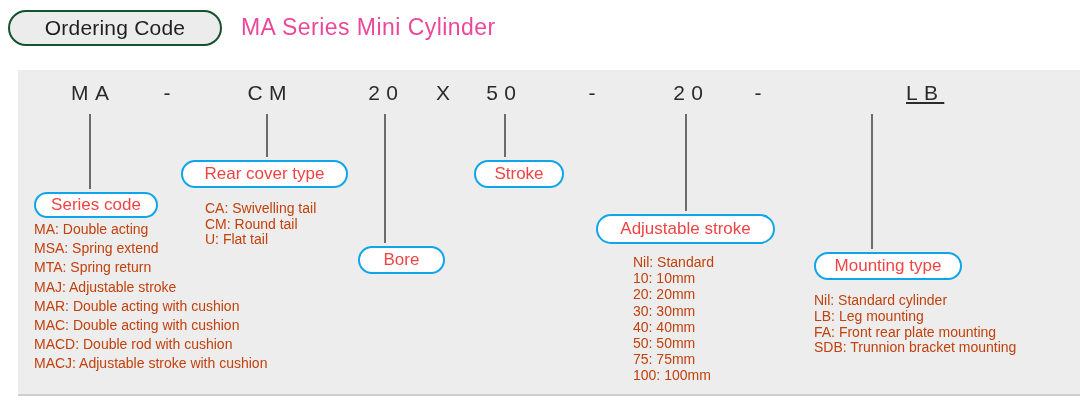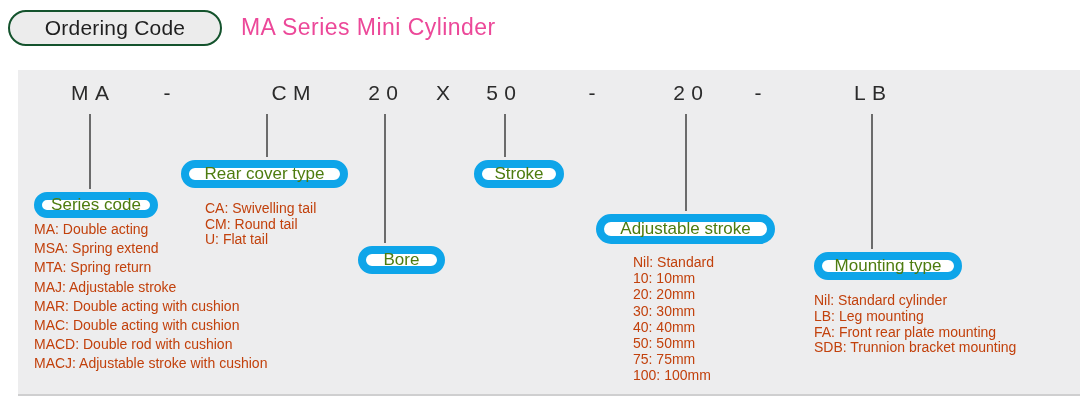--- a/index.html
+++ b/index.html
@@ -57,24 +57,24 @@
   .vline {
     position: absolute;
     width: 2px;
     background: #6b6b6b;
   }
 
   
   .pill {
     position: absolute;
     background: #ffffff;
-    border: 8px solid #0ea5e9;
+    border: 2px solid #0ea5e9;
     border-radius: 15px;
     display: flex; align-items: center; justify-content: center;
-    font-size: 17px; color: #4d7c0f;
+    font-size: 17px; color: #ef4444;
     white-space: nowrap;
   }
 
   
   .list { position: absolute; color: #c2410c; font-size: 14px; white-space: nowrap; }
   .list .li { display: block; }
   .list-series    { left: 16px;  top: 150px; } .list-series .li    { line-height: 19.2px; }
   .list-rearcover { left: 187px; top: 131px; } .list-rearcover .li { line-height: 15.5px; }
   .list-adjust    { left: 615px; top: 184px; } .list-adjust .li    { line-height: 16.2px; }
   .list-mount     { left: 796px; top: 223px; } .list-mount .li     { line-height: 15.8px; }
@@ -91,28 +91,28 @@
   .line-ma     { left: 71px;  top: 44px; height: 75px; }
   .line-cm     { left: 248px; top: 44px; height: 43px; }
   .line-bore   { left: 366px; top: 44px; height: 129px; }
   .line-stroke { left: 486px; top: 44px; height: 43px; }
   .line-adjust { left: 667px; top: 44px; height: 97px; }
   .line-lb     { left: 853px; top: 44px; height: 135px; }
 
   
   .cp-0 { left: 72px; }
   .cp-1 { left: 149px; }
-  .cp-2 { left: 249px; margin-left: 24px; }
+  .cp-2 { left: 249px; }
   .cp-3 { left: 365px; }
   .cp-4 { left: 425px; }
   .cp-5 { left: 483px; }
   .cp-6 { left: 574px; }
   .cp-7 { left: 670px; }
   .cp-8 { left: 740px; }
-  .cp-9 { left: 852px; }
+  .cp-9 { left: 904px; text-decoration: underline; }
 </style>
 </head>
 <body>
 
 <div class="canvas">
 
   <div class="badge">
     <span>Ordering Code</span>
   </div>
   <div class="page-title">MA Series Mini Cylinder</div>

